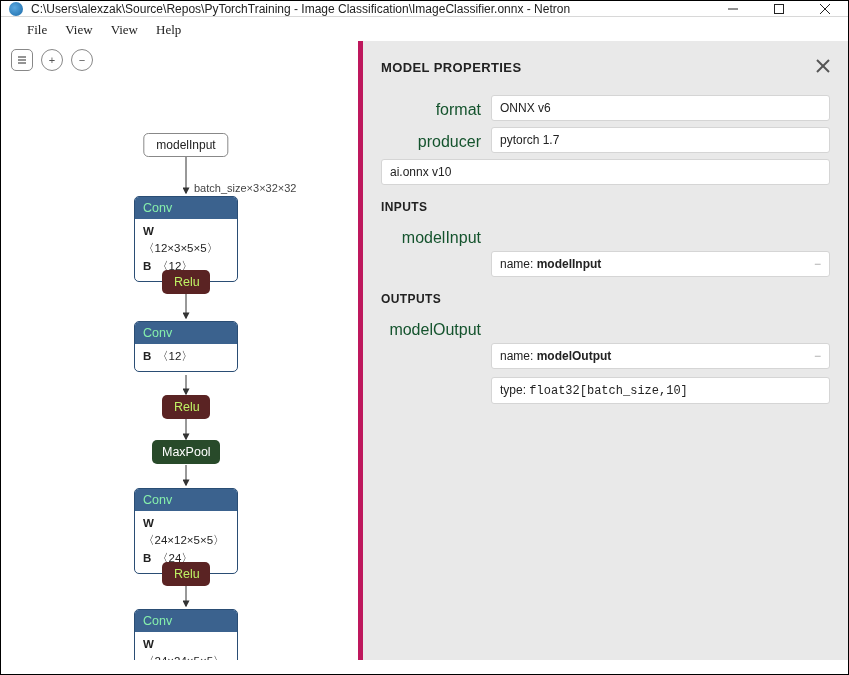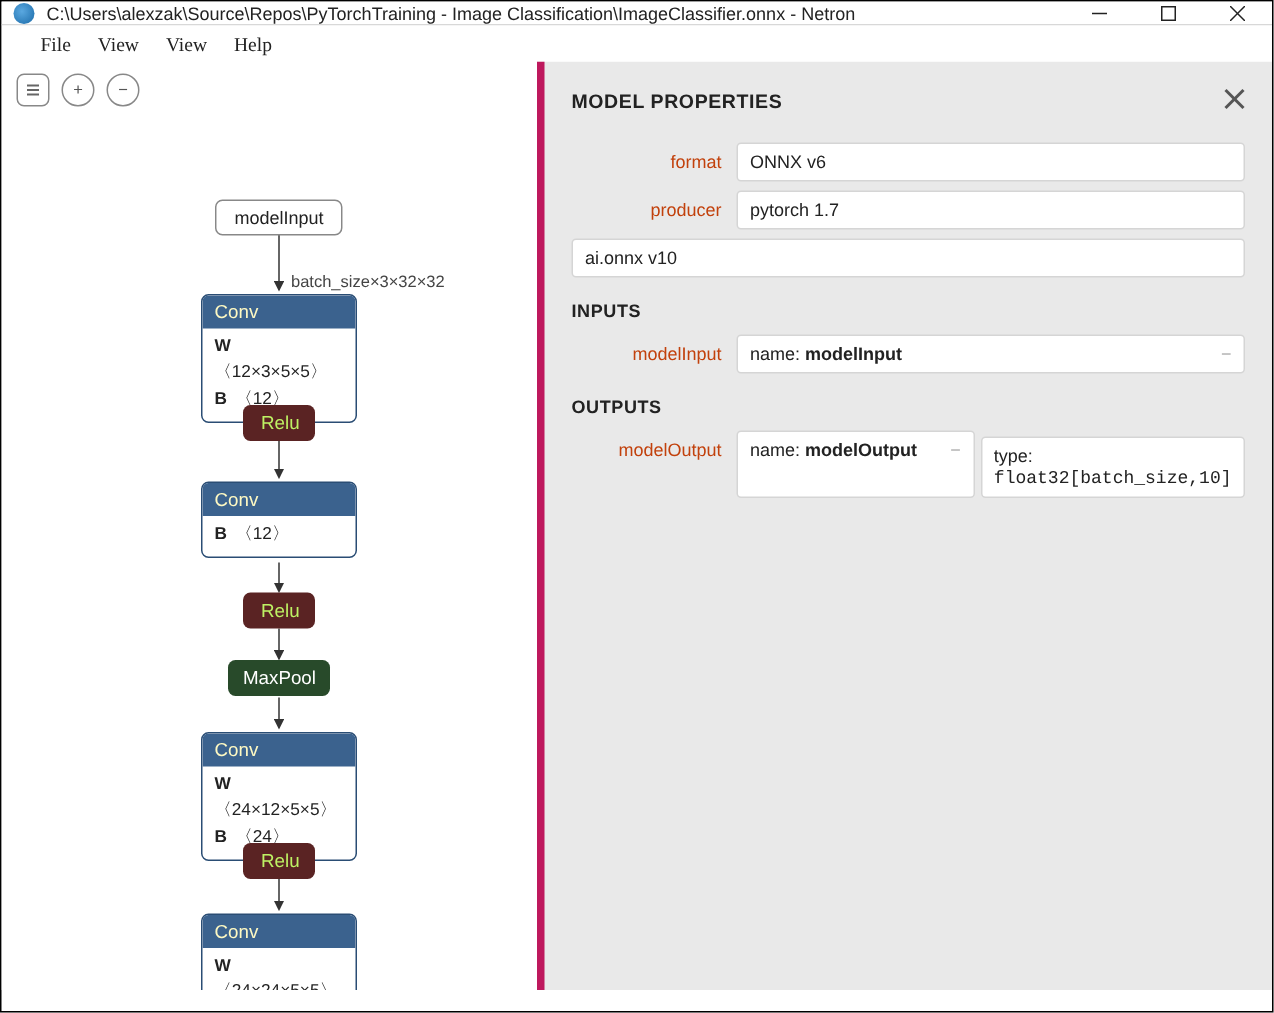--- a/index.html
+++ b/index.html
@@ -28,46 +28,46 @@
   .tool-btn svg { stroke:#666; stroke-width:1.4; fill:none; }
 
   
   .graph { position: absolute; inset: 0; }
   .graph svg.edges { position:absolute; inset:0; width:100%; height:100%; }
 
   
   .node { position:absolute; transform: translateX(-50%); }
   .node-input { border:1px solid #888; border-radius:5px; padding:4px 12px; font-size:12px; background:#fff; }
   .node-op { width:104px; border:1px solid #2a4d74; border-radius:5px; overflow:hidden; background:#fff; }
-  .node-op .op-hdr { background:#3b628e; color:#fef9c3; font-size:12.5px; padding:4px 8px; }
+  .node-op .op-hdr { background:#3b628e; color:#86efac; font-size:12.5px; padding:4px 8px; }
   .node-op .op-body { padding:4px 8px 6px 8px; font-size:11.5px; line-height:1.5; }
   .node-op .op-body .lbl { font-weight:600; display:inline-block; width:14px; }
   .node-relu { background:#5a2323; color:#bef264; border-radius:5px; padding:5px 12px; font-size:12.5px; width:48px; text-align:center; }
   .node-pool { background:#284a2a; color:#fff; border-radius:5px; padding:5px 10px; font-size:12.5px; width:68px; text-align:center; }
 
   .edge-label { position:absolute; font-size:11px; color:#444; }
 
   
   .panel { position:absolute; top:0; right:0; bottom:0; width:490px; background:#e9e9e9; border-left:5px solid #be185d; overflow:auto; }
   .panel-hdr { display:flex; align-items:center; justify-content:space-between; padding:18px 18px 16px 18px; }
   .panel-hdr h1 { margin:0; font-size:13px; font-weight:700; letter-spacing:0.4px; }
   .close-x { cursor:pointer; color:#555; }
   .close-x svg { width:14px; height:14px; stroke:#555; stroke-width:2; fill:none; }
 
   .section-title { font-size:12px; font-weight:700; letter-spacing:0.4px; padding: 12px 18px 6px 18px; }
 
   .prop-row { display:flex; align-items:stretch; padding: 3px 18px; }
-  .prop-label { width:110px; flex:none; text-align:right; padding:6px 10px 0 0; font-size:12px; color:#c2410c; }
+  .prop-label { width:110px; flex:none; text-align:right; padding:6px 10px 0 0; font-size:16px; color:#14532d; }
   .prop-value { flex:1; background:#fff; border:1px solid #d5d5d5; border-radius:3px; padding:5px 8px; font-size:12px; color:#222; position:relative; }
   .prop-value .bold { font-weight:600; }
   .mono { font-family: Consolas, "Courier New", monospace; }
   .prop-value .dash { position:absolute; right:8px; top:5px; color:#aaa; font-size:12px; }
 
   .stack .prop-value + .prop-value { margin-top:4px; }
-  .stack .prop-value-wrap { flex:1; display:flex; flex-direction:row; gap:4px; }
+  .stack .prop-value-wrap { flex:1; display:flex; flex-direction:column; gap:4px;margin-top:28px; }
 
 </style>
 </head>
 <body>
 
 <div class="titlebar">
   <div class="app-icon"></div>
   <div class="title-text">C:\Users\alexzak\Source\Repos\PyTorchTraining - Image Classification\ImageClassifier.onnx - Netron</div>
   <div class="win-controls">
     <div class="win-btn">

